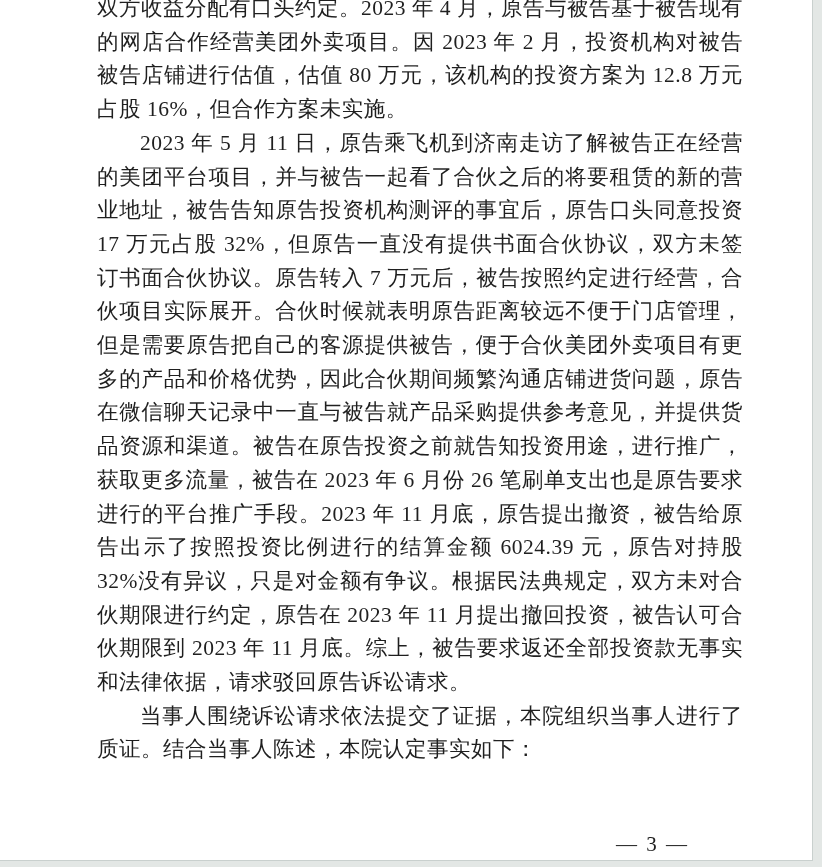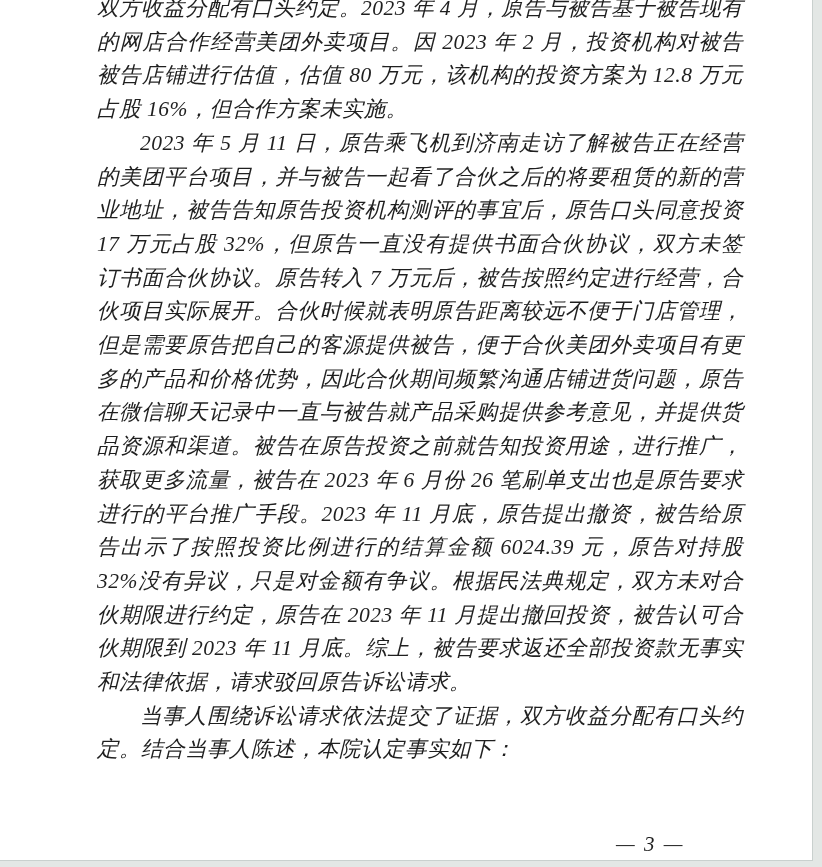--- a/index.html
+++ b/index.html
@@ -8,21 +8,20 @@
     width: 822px;
     height: 867px;
     overflow: hidden;
     background: #e3e7e5; 
     font-family: "Liberation Serif", "DejaVu Serif", serif;
   }
   .viewer {
     position: relative;
     width: 822px;
     height: 867px;
-    font-style: italic;
   }
   .doc-page {
     position: absolute;
     left: 0;
     top: 0;
     width: 812px;
     height: 860px;
     background: #ffffff;
     border-right: 1px solid #c9d0ce;
     border-bottom: 1px solid #c9d0ce;
@@ -59,17 +58,17 @@
   }
 </style>
 </head>
 <body>
 
 <div class="viewer">
   <div class="doc-page">
     <div class="text-block">
       <p class="para no-indent">双方收益分配有口头约定。2023 年 4 月，原告与被告基于被告现有的网店合作经营美团外卖项目。因 2023 年 2 月，投资机构对被告被告店铺进行估值，估值 80 万元，该机构的投资方案为 12.8 万元占股 16%，但合作方案未实施。</p>
       <p class="para">2023 年 5 月 11 日，原告乘飞机到济南走访了解被告正在经营的美团平台项目，并与被告一起看了合伙之后的将要租赁的新的营业地址，被告告知原告投资机构测评的事宜后，原告口头同意投资 17 万元占股 32%，但原告一直没有提供书面合伙协议，双方未签订书面合伙协议。原告转入 7 万元后，被告按照约定进行经营，合伙项目实际展开。合伙时候就表明原告距离较远不便于门店管理，但是需要原告把自己的客源提供被告，便于合伙美团外卖项目有更多的产品和价格优势，因此合伙期间频繁沟通店铺进货问题，原告在微信聊天记录中一直与被告就产品采购提供参考意见，并提供货品资源和渠道。被告在原告投资之前就告知投资用途，进行推广，获取更多流量，被告在 2023 年 6 月份 26 笔刷单支出也是原告要求进行的平台推广手段。2023 年 11 月底，原告提出撤资，被告给原告出示了按照投资比例进行的结算金额 6024.39 元，原告对持股 32%没有异议，只是对金额有争议。根据民法典规定，双方未对合伙期限进行约定，原告在 2023 年 11 月提出撤回投资，被告认可合伙期限到 2023 年 11 月底。综上，被告要求返还全部投资款无事实和法律依据，请求驳回原告诉讼请求。</p>
-      <p class="para">当事人围绕诉讼请求依法提交了证据，双方收益分配有口头约定。结合当事人陈述，本院认定事实如下：</p>
+      <p class="para">当事人围绕诉讼请求依法提交了证据，本院组织当事人进行了质证。结合当事人陈述，本院认定事实如下：</p>
     </div>
     <div class="page-number">— 3 —</div>
   </div>
 </div>
 
 </body></html>

